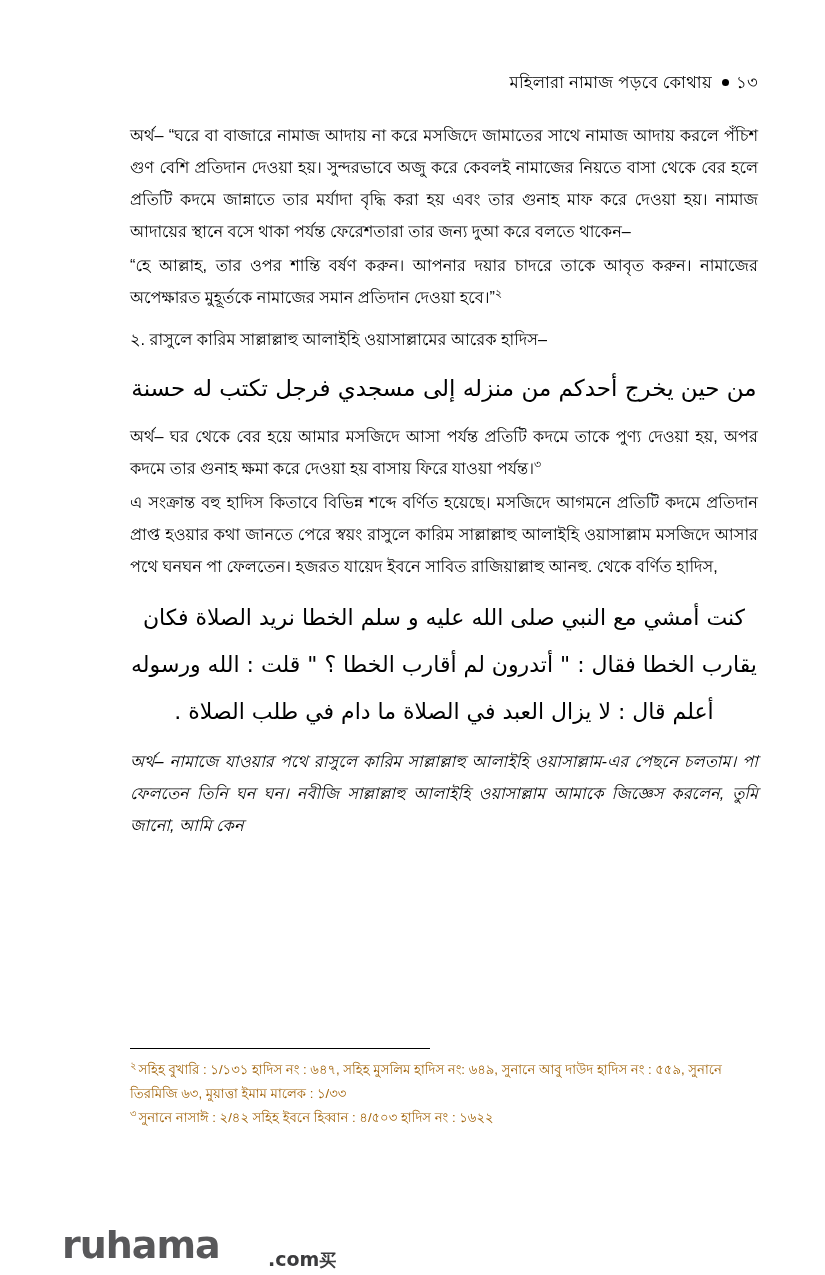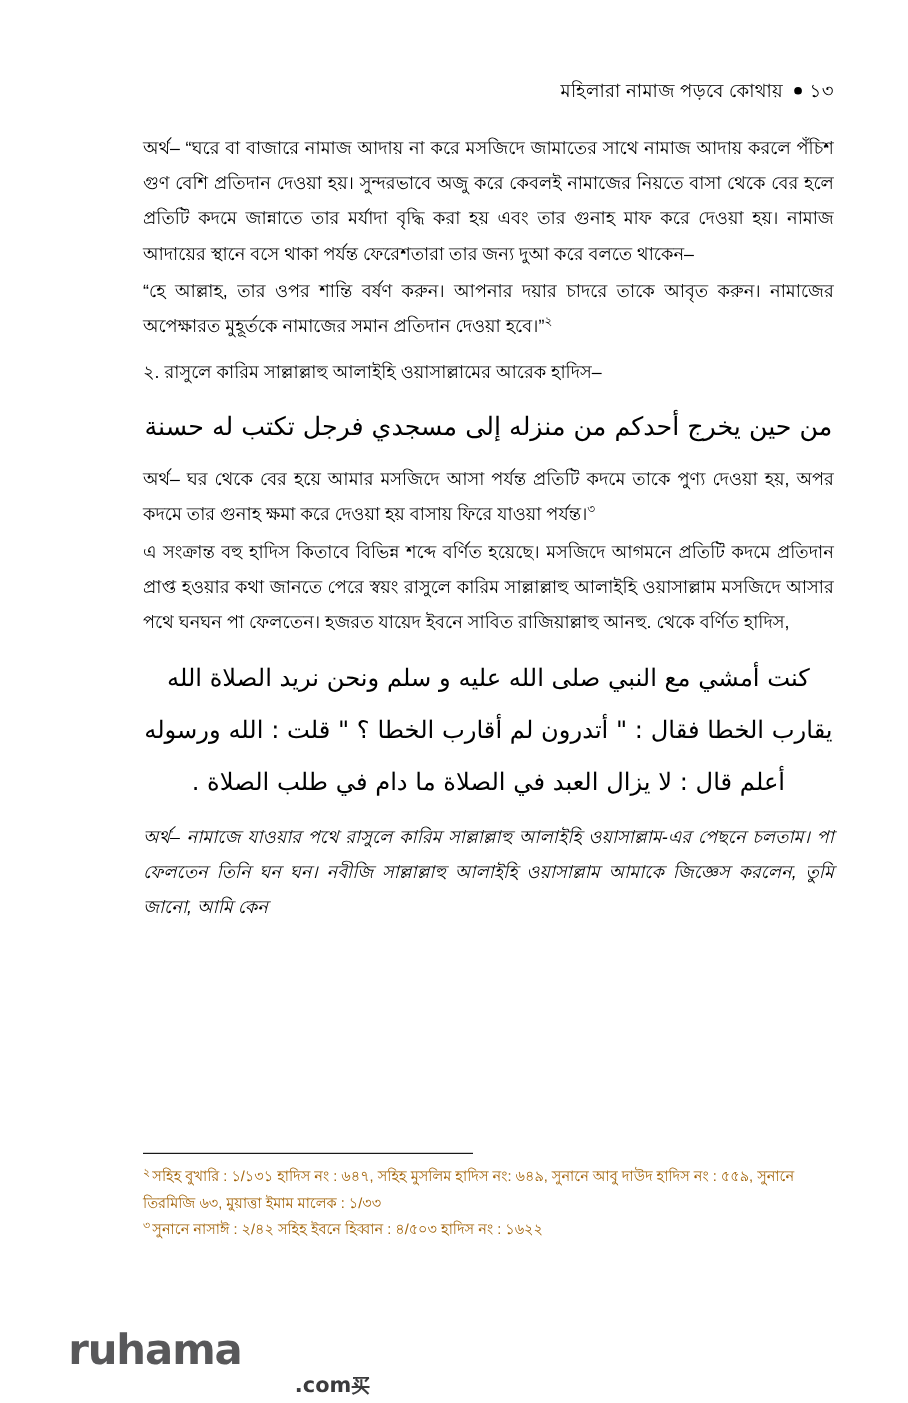--- a/index.html
+++ b/index.html
@@ -120,21 +120,21 @@
     margin-right: 2px;
   }
 
   
   .logo {
     position: absolute;
     left: 62px;
     top: 1208px;
     height: 56px;
     display: flex;
-    align-items: flex-start;
+    align-items: flex-end;
     font-family: "DejaVu Sans", "Liberation Sans", sans-serif;
   }
   .logo-ruhama {
     font-size: 38px;
     font-weight: bold;
     color: #58585a;
     letter-spacing: -1px;
     line-height: 1;
   }
   .logo-bubble {
@@ -205,21 +205,21 @@
 
     <div class="ar ar-1">
       <span class="ar-line">من حين يخرج أحدكم من منزله إلى مسجدي فرجل تكتب له حسنة</span>
     </div>
 
     <p class="bn para-gloss"><span>অর্থ– ঘর থেকে বের হয়ে আমার মসজিদে আসা পর্যন্ত প্রতিটি কদমে তাকে পুণ্য দেওয়া হয়, অপর কদমে তার গুনাহ ক্ষমা করে দেওয়া হয় বাসায় ফিরে যাওয়া পর্যন্ত।</span><span class="sup">৩</span></p>
 
     <p class="bn para-body">এ সংক্রান্ত বহু হাদিস কিতাবে বিভিন্ন শব্দে বর্ণিত হয়েছে। মসজিদে আগমনে প্রতিটি কদমে প্রতিদান প্রাপ্ত হওয়ার কথা জানতে পেরে স্বয়ং রাসুলে কারিম সাল্লাল্লাহু আলাইহি ওয়াসাল্লাম মসজিদে আসার পথে ঘনঘন পা ফেলতেন। হজরত যায়েদ ইবনে সাবিত রাজিয়াল্লাহু আনহু. থেকে বর্ণিত হাদিস,</p>
 
     <div class="ar ar-2">
-      <span class="ar-line">كنت أمشي مع النبي صلى الله عليه و سلم ونحن نريد الصلاة الله</span>
+      <span class="ar-line">كنت أمشي مع النبي صلى الله عليه و سلم الخطا نريد الصلاة فكان</span>
       <span class="ar-line">يقارب الخطا فقال : " أتدرون لم أقارب الخطا ؟ " قلت : الله ورسوله</span>
       <span class="ar-line">أعلم قال : لا يزال العبد في الصلاة ما دام في طلب الصلاة .</span>
     </div>
 
     <p class="bn para-tail">অর্থ– নামাজে যাওয়ার পথে রাসুলে কারিম সাল্লাল্লাহু আলাইহি ওয়াসাল্লাম-এর পেছনে চলতাম। পা ফেলতেন তিনি ঘন ঘন। নবীজি সাল্লাল্লাহু আলাইহি ওয়াসাল্লাম আমাকে জিজ্ঞেস করলেন, তুমি জানো, আমি কেন</p>
 
   </div>
 
   <div class="footnotes">
     <div class="fn-rule"></div>

